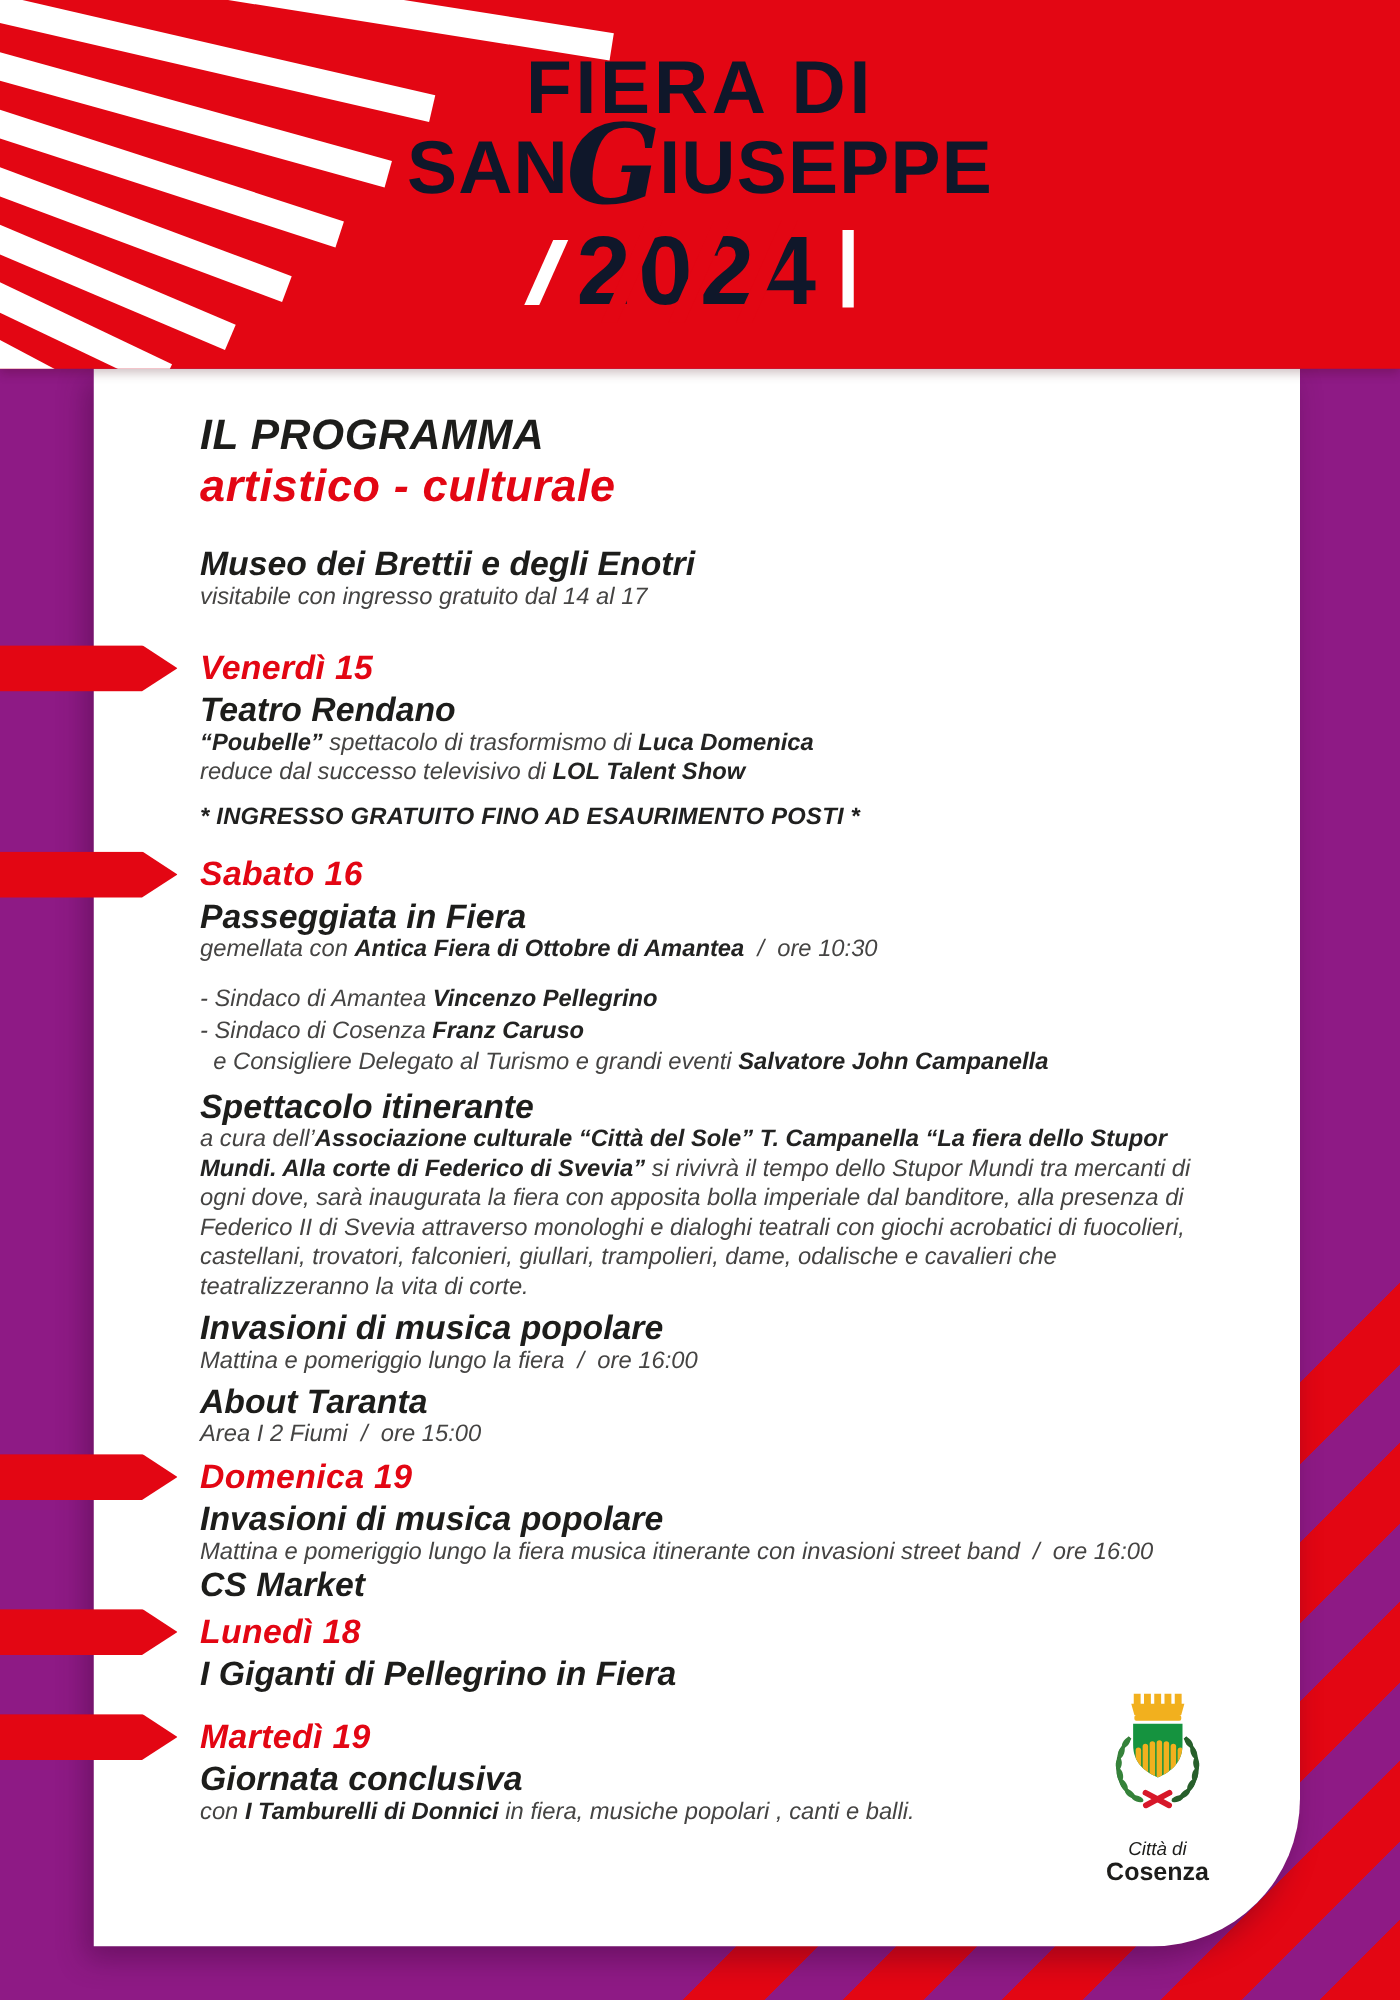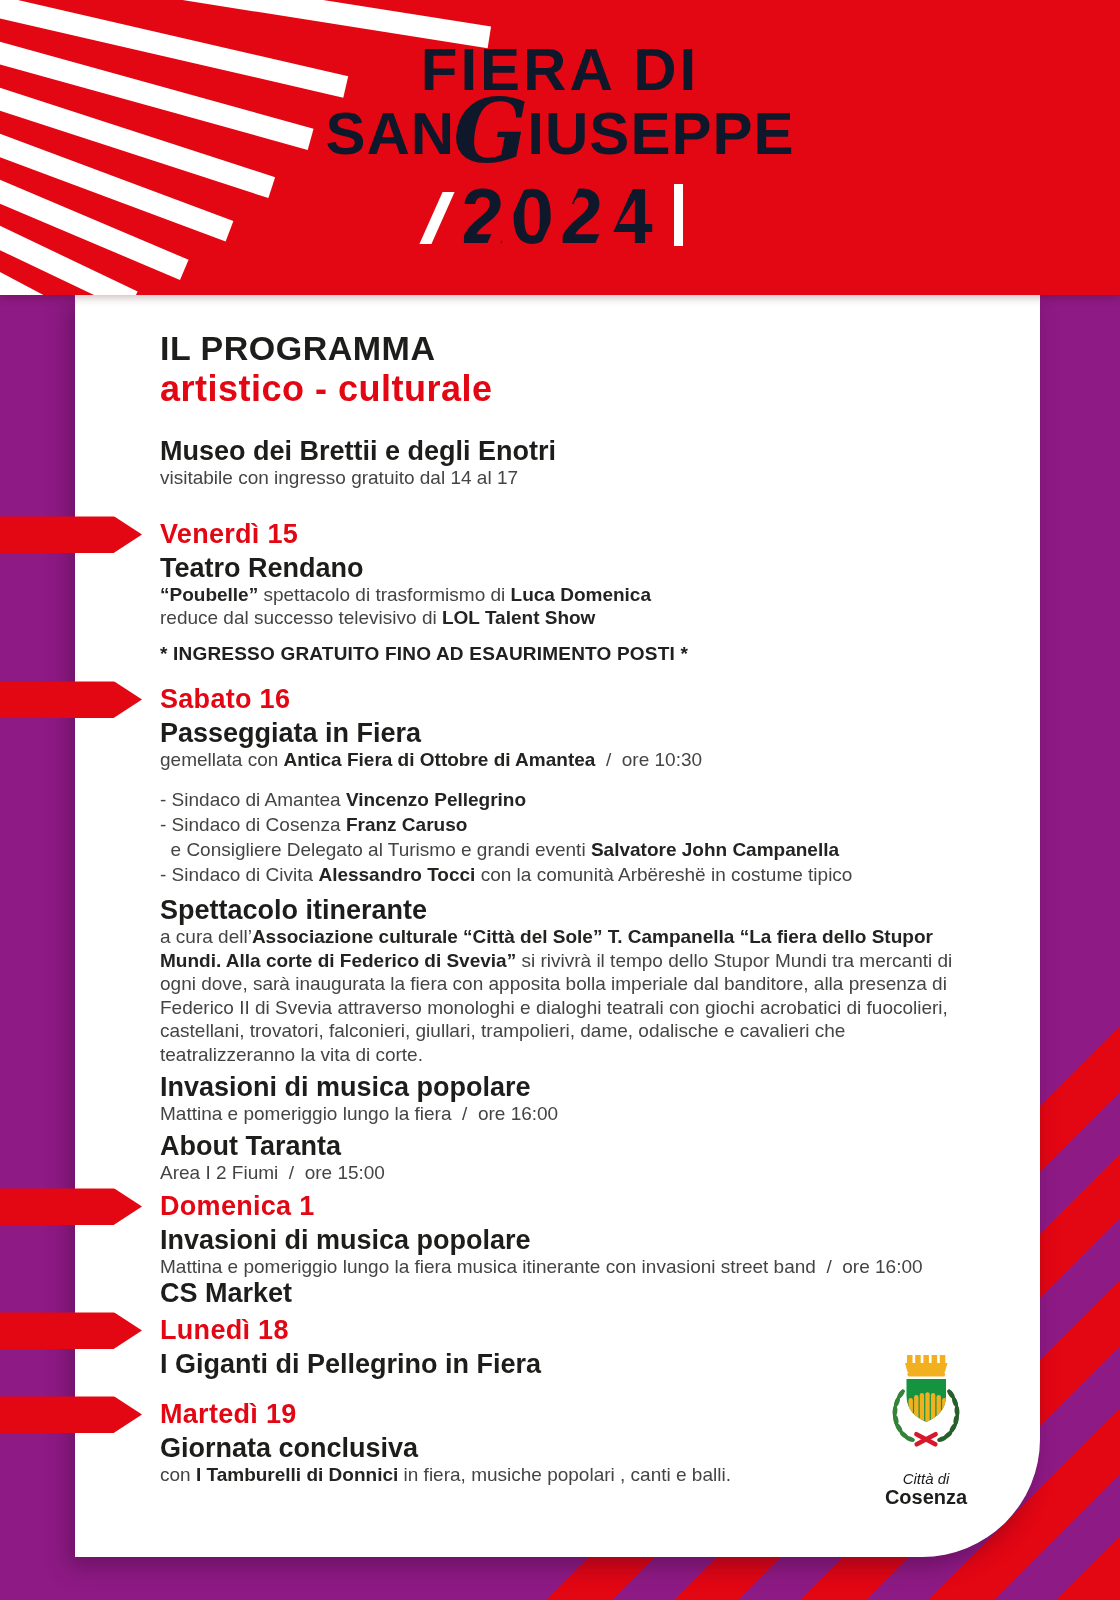--- a/index.html
+++ b/index.html
@@ -64,21 +64,21 @@
   }
 
   
   .card{
     position:absolute;left:75px;top:295px;width:965px;height:1262px;
     background:#ffffff;border-radius:0 0 118px 0;z-index:2;
     box-shadow:-6px 10px 22px rgba(45,0,40,.35);
   }
   .card-inner{padding:33px 58px 0 85px;}
 
-  h1,h2,h3,h4,p{margin:0;}
+  h1,h2,h3,h4,p{margin:0;font-style:italic;}
   .prog-title{font-size:34px;line-height:40px;font-weight:800;color:#1d1d1b;letter-spacing:.5px;}
   .prog-sub{font-size:36px;line-height:42px;font-weight:700;color:#e30613;letter-spacing:.5px;margin-bottom:26px;}
 
   .event-title{font-size:27px;line-height:30px;font-weight:800;color:#1d1d1b;}
   .line{font-size:19px;line-height:23px;font-weight:400;color:#454443;}
   .line .b,.para .b{font-weight:700;color:#232322;}
   .museo{margin-bottom:27px;}
 
   .day-label{
     position:relative;font-size:27px;line-height:37px;font-weight:800;color:#e30613;
@@ -152,34 +152,33 @@
       </section>
 
       <section>
         <h3 class="day-label"><span class="arrow"></span><span>Sabato 16</span></h3>
         <h4 class="event-title">Passeggiata in Fiera</h4>
         <p class="line"><span>gemellata con </span><span class="b">Antica Fiera di Ottobre di Amantea</span><span>&nbsp; /&nbsp; ore 10:30</span></p>
         <div class="list">
           <p class="line"><span>- Sindaco di Amantea </span><span class="b">Vincenzo Pellegrino</span></p>
           <p class="line"><span>- Sindaco di Cosenza </span><span class="b">Franz Caruso</span></p>
           <p class="line"><span>&nbsp;&nbsp;e Consigliere Delegato al Turismo e grandi eventi </span><span class="b">Salvatore John Campanella</span></p>
-          <p class="line"><span>- Sindaco di Civita </span><span class="b">Alessandro Tocci</span><span> con la comunità Arbëreshë in costume tipico</span></p>
         </div>
         <h4 class="event-title">Spettacolo itinerante</h4>
         <p class="para"><span>a cura dell’</span><span class="b">Associazione culturale “Città del Sole” T. Campanella “La fiera dello Stupor Mundi. Alla corte di Federico di Svevia”</span><span> si rivivrà il tempo dello Stupor Mundi tra mercanti di ogni dove, sarà inaugurata la fiera con apposita bolla imperiale dal banditore, alla presenza di Federico II di Svevia attraverso monologhi e dialoghi teatrali con giochi acrobatici di fuocolieri, castellani, trovatori, falconieri, giullari, trampolieri, dame, odalische e cavalieri che teatralizzeranno la vita di corte.</span></p>
         <h4 class="event-title">Invasioni di musica popolare</h4>
         <p class="line"><span>Mattina e pomeriggio lungo la fiera&nbsp; /&nbsp; ore 16:00</span></p>
         <div class="mt14">
           <h4 class="event-title">About Taranta</h4>
           <p class="line"><span>Area I 2 Fiumi&nbsp; /&nbsp; ore 15:00</span></p>
         </div>
       </section>
 
       <section class="mt4">
-        <h3 class="day-label"><span class="arrow"></span><span>Domenica 1</span></h3>
+        <h3 class="day-label"><span class="arrow"></span><span>Domenica 19</span></h3>
         <h4 class="event-title">Invasioni di musica popolare</h4>
         <p class="line"><span>Mattina e pomeriggio lungo la fiera musica itinerante con invasioni street band&nbsp; /&nbsp; ore 16:00</span></p>
         <h4 class="event-title">CS Market</h4>
       </section>
 
       <section class="mt4">
         <h3 class="day-label"><span class="arrow"></span><span>Lunedì 18</span></h3>
         <h4 class="event-title">I Giganti di Pellegrino in Fiera</h4>
       </section>
 

